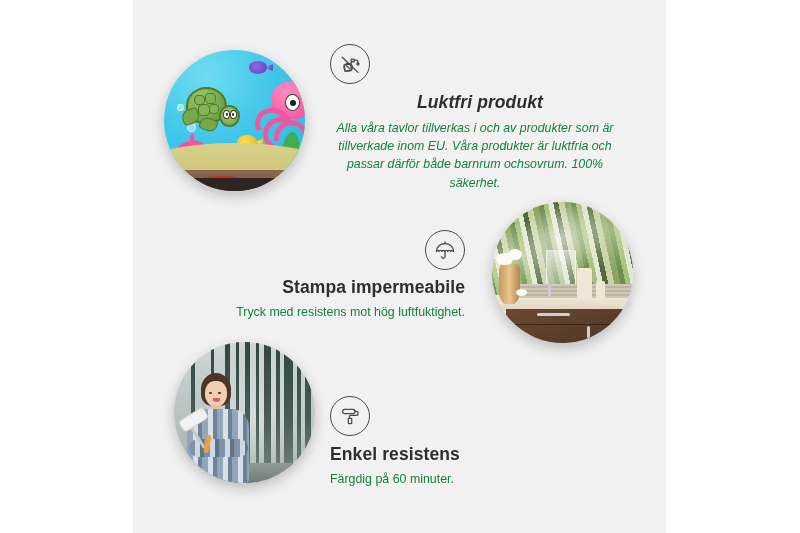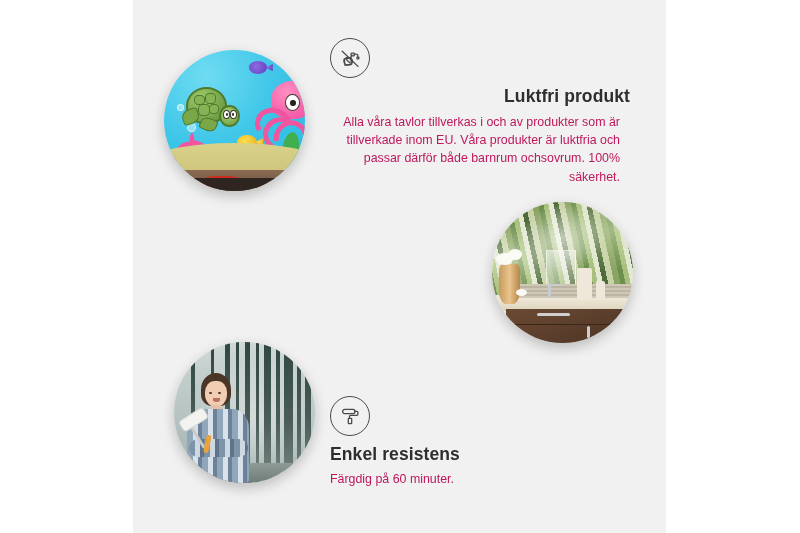--- a/index.html
+++ b/index.html
@@ -27,26 +27,26 @@
     box-sizing:border-box;
   }
   .icon-wrap svg{display:block;}
 
   .f-title{
     font-size:17.5px;font-weight:700;color:#2e2e2e;
     letter-spacing:.1px;line-height:1.25;margin:0;
     white-space:nowrap;
   }
   .f-body{
-    font-size:12.4px;color:#be185d;line-height:1.47;margin:0;
+    font-size:12.4px;color:#15803d;line-height:1.47;margin:0;
     font-weight:400;
   }
 
   
-  #block1{left:330px;top:38px;width:300px;text-align:right;}
+  #block1{left:330px;top:44px;width:300px;text-align:center;font-style:italic;}
   #block1 .icon-wrap{margin-bottom:8px;}
   #block1 .f-title{margin-bottom:5px;}
   #block1 .f-body{width:290px;}
 
   
   #block2{left:170px;top:230px;width:295px;text-align:right;}
   #block2 .icon-row{display:flex;justify-content:flex-end;margin-bottom:7px;}
   #block2 .f-title{margin-bottom:4px;}
 
   
@@ -338,20 +338,33 @@
       <div class="vanity">
         <div class="drawer">
             <div class="handleH"></div>
           </div>
         <div class="handleV"></div>
         <div class="handleV2"></div>
       </div>
     </div>
   </div>
 
+  <div class="feature" id="block2">
+    <div class="icon-row">
+      <div class="icon-wrap">
+        <svg width="24" height="24" viewBox="0 0 24 24" fill="none" stroke="#4a4a4a" stroke-width="1.3" stroke-linecap="round" stroke-linejoin="round">
+          <path d="M3.4 13.6c0-4.7 3.9-8 8.6-8s8.6 3.3 8.6 8c-1.3-1.5-2.4-1.5-2.9-0.1-0.6-1.6-2.3-1.6-2.9 0-0.6-1.6-2.3-1.6-2.9 0-0.6-1.6-2.3-1.6-2.9 0-0.6-1.6-2.3-1.6-2.9 0-0.5-1.4-1.6-1.4-2.7 0.1z"></path>
+          <path d="M12 5.6V3.9"></path>
+          <path d="M12 13.5v5.1a1.7 1.7 0 0 1-3.4 0"></path>
+        </svg>
+      </div>
+    </div>
+    <h3 class="f-title">Stampa impermeabile</h3>
+    <p class="f-body">Tryck med resistens mot hög luftfuktighet.</p>
+  </div>
 
   <div class="photo" id="photo3">
     <div class="art forest">
       <div class="mist"></div>
       <div class="tr" style="left:50%;width:5px;"></div>
       <div class="tr" style="left:58%;width:3px;"></div>
       <div class="tr" style="left:64%;width:7px;"></div>
       <div class="tr" style="left:72%;width:4px;"></div>
       <div class="tr" style="left:78%;width:9px;"></div>
       <div class="tr" style="left:87%;width:4px;"></div>

